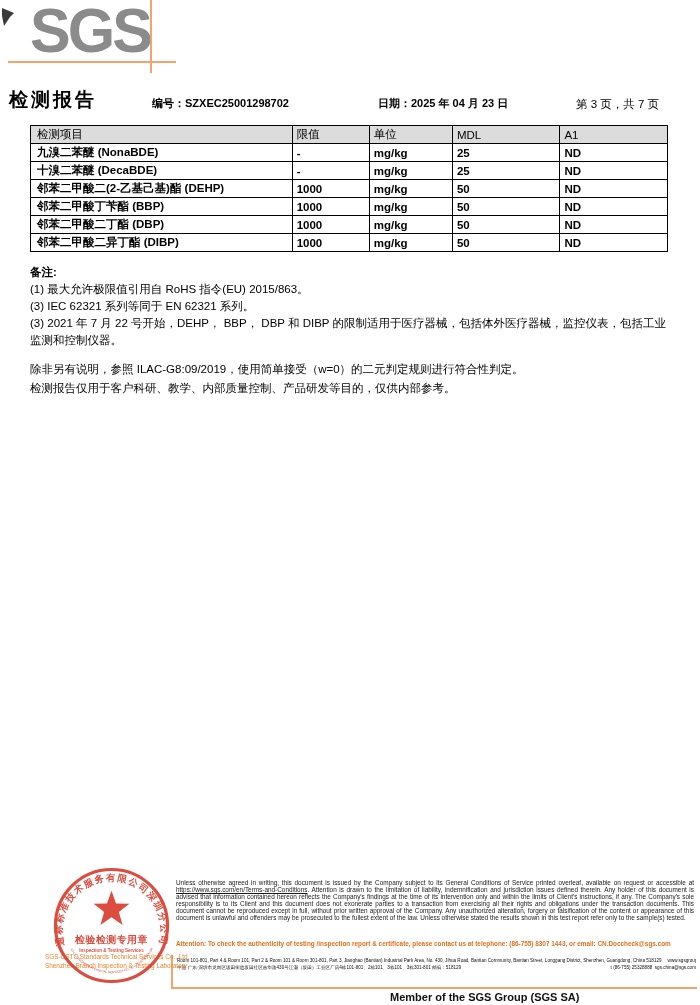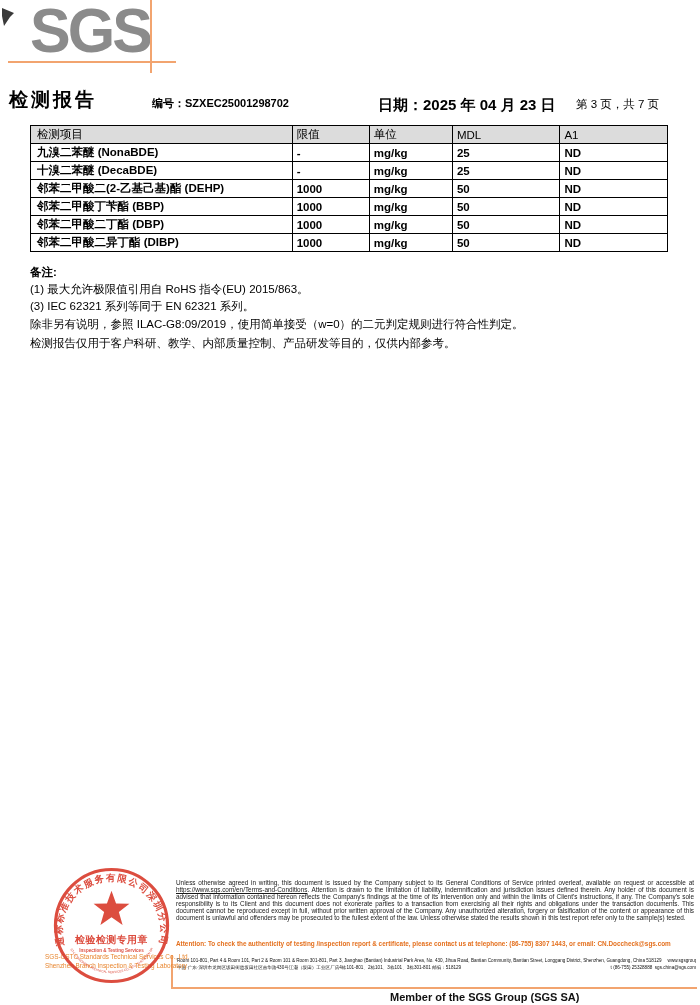--- a/index.html
+++ b/index.html
@@ -11,37 +11,37 @@
 
   
   .logo-text{position:absolute;left:30px;top:-6px;font-size:61px;font-weight:bold;
              color:#8b8b8b;letter-spacing:-3px;transform:scaleY(1.04);transform-origin:top left;}
   .logo-hline{position:absolute;left:8px;top:61px;width:168px;height:2px;background:#F2A46F;}
   .logo-vline{position:absolute;left:150px;top:0;width:2px;height:73px;background:#F2A46F;}
 
   
   .report-title{position:absolute;left:9px;top:87px;font-size:19px;font-weight:bold;letter-spacing:3px;}
   .report-no{position:absolute;left:152px;top:96px;font-size:11px;font-weight:bold;}
-  .report-date{position:absolute;left:378px;top:96px;font-size:15px;font-weight:bold;}
+  .report-date{position:absolute;left:378px;top:96px;font-size:11px;font-weight:bold;}
   .report-page{position:absolute;left:576px;top:97px;font-size:11.5px;}
 
   
   table.results{position:absolute;left:30px;top:125px;width:638px;border-collapse:collapse;
                 table-layout:fixed;}
   table.results th,table.results td{border:1.5px solid #000;font-size:11.5px;height:14px;
                 padding:1px 4px;text-align:left;overflow:hidden;white-space:nowrap;}
   table.results thead th{background:#DCDCDC;font-weight:normal;}
   table.results th:first-child,table.results td:first-child{text-align:left;padding-left:6px;}
   table.results td{font-weight:bold;}
   .col1{width:258px}.col2{width:76px}.col3{width:82px}.col4{width:106px}.col5{width:106px}
 
   
   .notes{position:absolute;left:30px;top:264px;width:642px;font-size:11.5px;line-height:17px;}
   .notes-title{font-weight:bold;}
-  .notes-paragraphs{line-height:19px;}
+  .notes-paragraphs{margin-top:11px;line-height:19px;}
 
   
   .company-lines{position:absolute;left:45px;top:953px;color:#E8862F;font-size:6.4px;
                  line-height:8.6px;z-index:1;white-space:nowrap;}
   .stamp{position:absolute;left:52px;top:866px;z-index:2;opacity:.9;}
   .disclaimer{position:absolute;left:176px;top:880px;width:518px;font-size:6.4px;
               line-height:6.9px;text-align:justify;color:#1a1a1a;}
   .disclaimer .link{text-decoration:underline;}
   .attention{position:absolute;left:176px;top:941px;width:518px;font-size:6.4px;
              line-height:6.9px;font-weight:bold;color:#E4701E;}
@@ -131,20 +131,21 @@
         <td>50</td>
         <td>ND</td>
       </tr>
     </tbody>
   </table>
 
   <div class="notes">
     <div class="notes-title">备注:</div>
     <div>(1) 最大允许极限值引用自 RoHS 指令(EU) 2015/863。</div>
     <div>(3) IEC 62321 系列等同于 EN 62321 系列。</div>
+    <div>(3) 2021 年 7 月 22 号开始，DEHP， BBP， DBP 和 DIBP 的限制适用于医疗器械，包括体外医疗器械，监控仪表，包括工业监测和控制仪器。</div>
     <div class="notes-paragraphs">
       <div>除非另有说明，参照 ILAC-G8:09/2019，使用简单接受（w=0）的二元判定规则进行符合性判定。</div>
       <div>检测报告仅用于客户科研、教学、内部质量控制、产品研发等目的，仅供内部参考。</div>
     </div>
   </div>
 
   <div class="company-lines">
     <div>SGS-CSTC Standards Technical Services Co., Ltd.</div>
     <div>Shenzhen Branch Inspection &amp; Testing Laboratory</div>
   </div>

